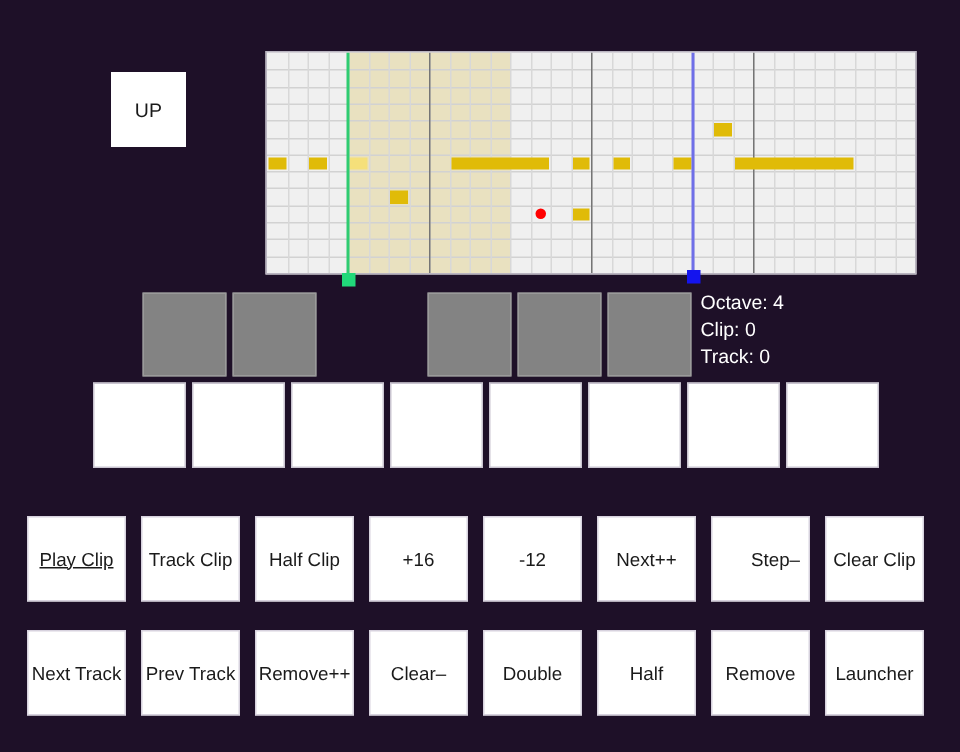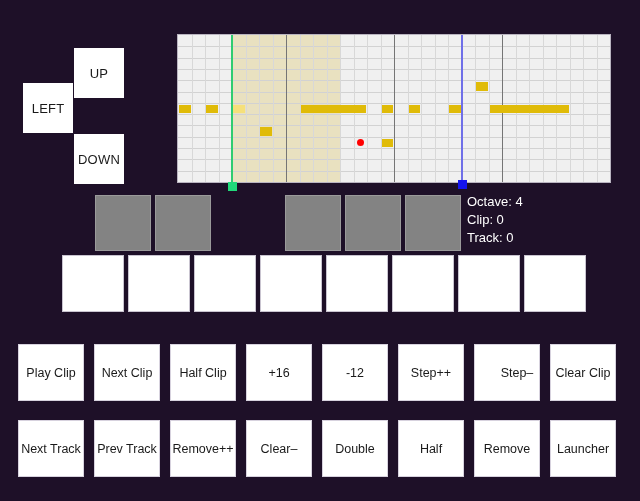--- a/index.html
+++ b/index.html
@@ -165,26 +165,20 @@
     white-space: nowrap;
     overflow: visible;
   }
 </style>
 </head>
 <body>
 
 <div id="dpad">
   <div class="dpad-btn" id="dpad-up">
     <span>UP</span>
-  </div>
-  <div class="dpad-btn" id="dpad-left">
-    <span>LEFT</span>
-  </div>
-  <div class="dpad-btn" id="dpad-down">
-    <span>DOWN</span>
   </div>
 </div>
 
 <div id="piano-roll">
   <div id="loop-region" style="left: 54px; width: 108px;"></div>
   <div id="grid-rows">
       <div class="row-line" style="top: 11.3077px;"></div>
       <div class="row-line" style="top: 22.6154px;"></div>
       <div class="row-line" style="top: 33.9231px;"></div>
       <div class="row-line" style="top: 45.2308px;"></div>
@@ -272,37 +266,37 @@
     <div class="key" style="left: 62px;"></div>
     <div class="key" style="left: 128px;"></div>
     <div class="key" style="left: 194px;"></div>
     <div class="key" style="left: 260px;"></div>
     <div class="key" style="left: 326px;"></div>
     <div class="key" style="left: 392px;"></div>
     <div class="key" style="left: 458px;"></div>
     <div class="key" style="left: 524px;"></div>
   </div>
 <div id="cmd-layer">
-    <div class="cmd" style="left: 18px; top: 344px;">
+    <div class="cmd" style="left: 18px; top: 344px; text-decoration: underline;">
       <span>Play Clip</span>
     </div>
     <div class="cmd" style="left: 94px; top: 344px;">
-      <span>Next Clip</span>
+      <span>Track Clip</span>
     </div>
     <div class="cmd" style="left: 170px; top: 344px;">
       <span>Half Clip</span>
     </div>
     <div class="cmd" style="left: 246px; top: 344px;">
       <span>+16</span>
     </div>
     <div class="cmd" style="left: 322px; top: 344px;">
       <span>-12</span>
     </div>
     <div class="cmd" style="left: 398px; top: 344px;">
-      <span>Step++</span>
+      <span>Next++</span>
     </div>
     <div class="cmd" style="left: 474px; top: 344px; padding-left: 20px;">
       <span>Step–</span>
     </div>
     <div class="cmd" style="left: 550px; top: 344px;">
       <span>Clear Clip</span>
     </div>
     <div class="cmd" style="left: 18px; top: 420px;">
       <span>Next Track</span>
     </div>

